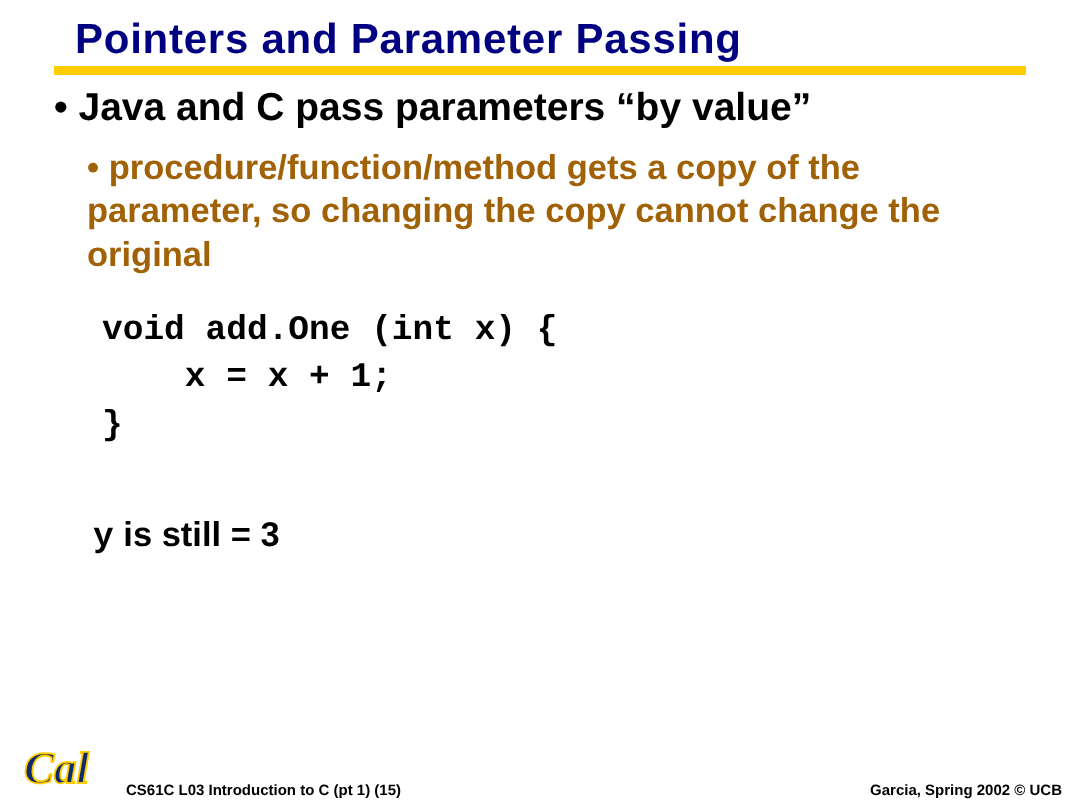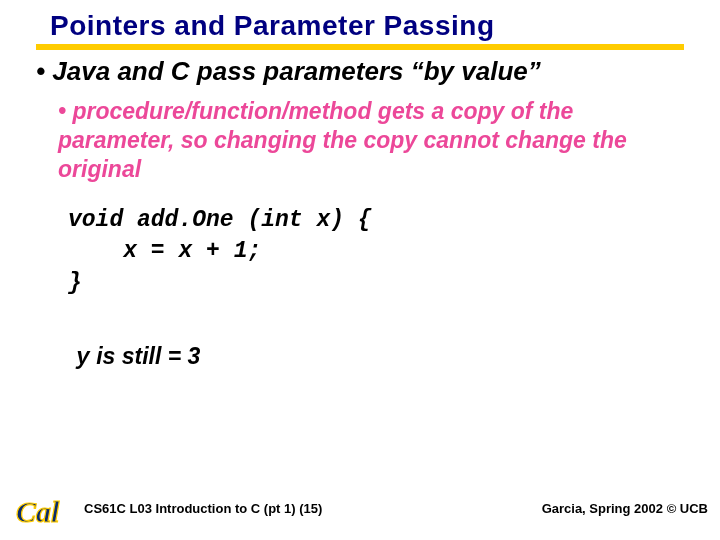--- a/index.html
+++ b/index.html
@@ -1,28 +1,28 @@
 <!DOCTYPE html>
 <html><head>
 <meta charset="utf-8">
 <style>
   * { margin: 0; padding: 0; box-sizing: border-box; }
   html, body { width: 720px; height: 540px; background: #fff; font-family: Arial, Helvetica, sans-serif; }
   .slide { position: relative; width: 720px; height: 540px; padding: 0; }
   .title-wrap { padding: 10px 4px 0 50px; }
   .title { font-size: 28px; font-weight: bold; color: #000080; letter-spacing: 0.5px; }
   .title-underline { height: 6px; background: #ffcc00; margin: 2px 36px 0 36px; }
-  .body { padding: 6px 36px 0 36px; font-style: italic; }
+  .body { padding: 6px 36px 0 36px; }
   .bullet1 { font-size: 26px; font-weight: bold; color: #000; line-height: 1.2; margin-bottom: 10px; }
   .content { padding-left: 22px; }
-  .bullet2 { font-size: 23px; font-weight: bold; color: #ec4899; line-height: 1.25; margin-bottom: 10px; }
+  .bullet2 { font-size: 23px; font-weight: bold; color: #a16207; line-height: 1.25; margin-bottom: 10px; }
   .code { font-family: "Courier New", Courier, monospace; font-size: 23px; font-weight: bold; color: #000; line-height: 1.35; white-space: pre; margin: 22px 0 6px 10px; }
-  .result { font-size: 23px; font-weight: bold; color: #000; margin-top: 44px; margin-left: 18px; }
+  .result { font-size: 23px; font-weight: bold; color: #000; margin-top: 44px; margin-left: 4px; }
   .result-y { font-family: "Courier New", Courier, monospace; }
-  .footer { position: absolute; bottom: 24px; left: 0; width: 100%; padding: 0 12px 0 84px; display: flex; justify-content: space-between; align-items: flex-end; font-size: 13px; font-weight: bold; }
+  .footer { position: absolute; bottom: 7px; left: 0; width: 100%; padding: 0 12px 0 84px; display: flex; justify-content: space-between; align-items: flex-end; font-size: 10px; font-weight: bold; }
   .footer-right { text-align: right; }
   .cal-logo { position: absolute; bottom: 6px; left: 14px; width: 62px; height: 44px; }
 </style>
 </head>
 <body>
 
 <div class="slide">
   <div class="title-wrap">
     <div class="title">Pointers and Parameter Passing</div>
   </div>

